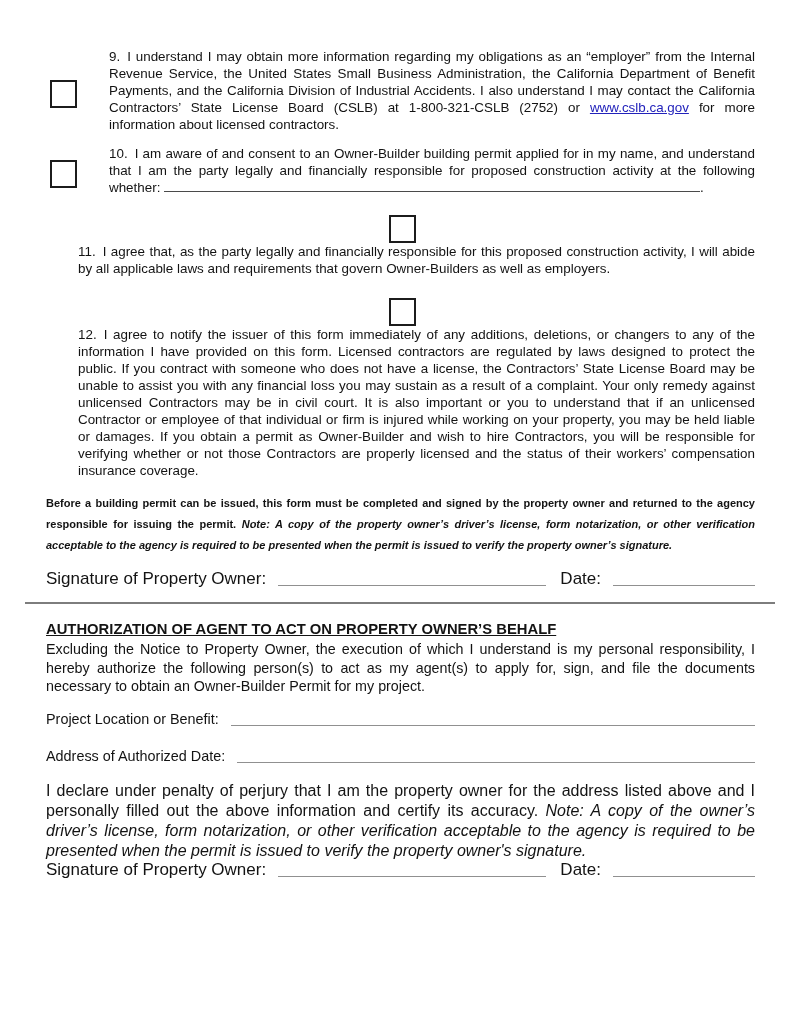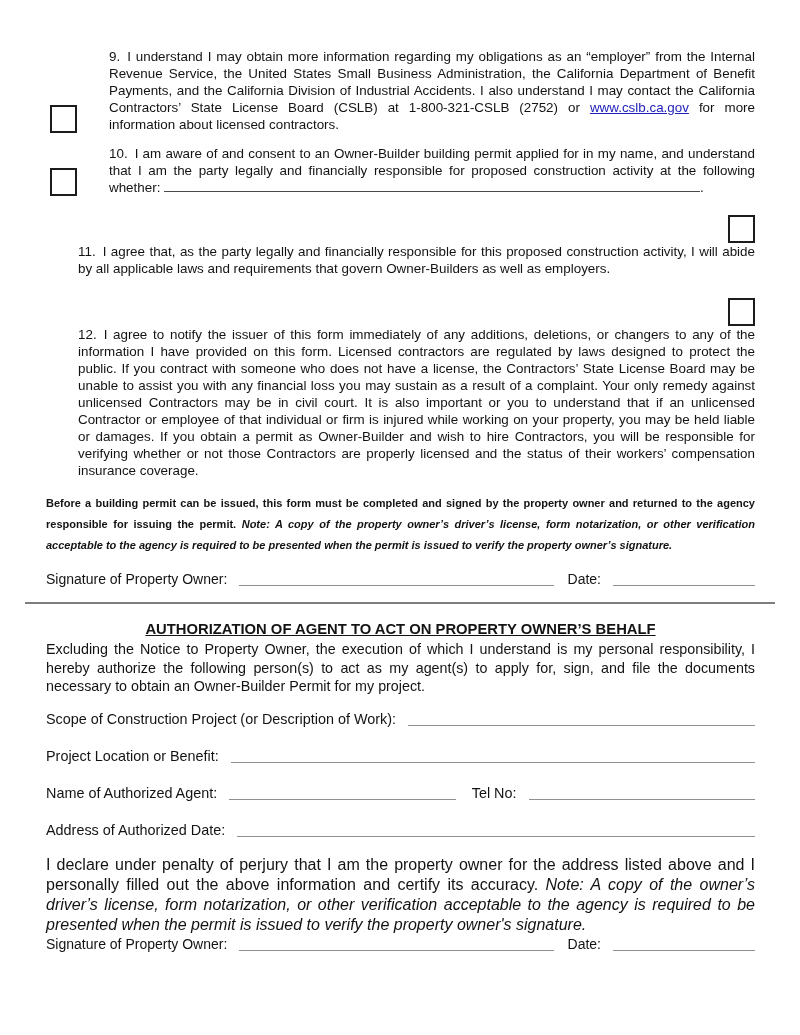--- a/index.html
+++ b/index.html
@@ -8,21 +8,21 @@
     width: 800px;
     height: 1035px;
     background: #ffffff;
     font-family: "Liberation Sans", sans-serif;
     color: #131313;
     padding: 48px 45px 0 46px;
     overflow: hidden;
   }
 
   
-  .notice-item { display: flex; align-items: flex-end; }
+  .notice-item { display: flex; align-items: center; }
   .notice-item.mb12 { margin-bottom: 12px; }
   .notice-item.mb14 { margin-bottom: 14px; flex-direction: column; }
   .checkbox {
     flex: 0 0 auto;
     width: 27px; height: 28px;
     border: 2px solid #1c1c1c;
     margin-left: 4px;
     margin-top: 7px;
     background: #fff;
   }
@@ -49,21 +49,21 @@
     line-height: 21px;
     text-align: justify;
     margin-bottom: 14px;
   }
   .permit-notice .note-part { font-style: italic; }
 
   
   .sig-row {
     display: flex;
     align-items: flex-start;
-    font-size: 14px;
+    font-size: 17px;
     line-height: 18px;
     margin-bottom: 14px;
   }
   .sig-row .lbl { white-space: nowrap; }
   .sig-line {
     flex: 1 1 auto;
     border-bottom: 1.5px solid #909090;
     height: 16px;
     margin: 0 14px 2px 12px;
   }
@@ -84,21 +84,21 @@
 
   
   .agent-note {
     font-size: 14.6px;
     font-style: italic;
     line-height: 21px;
     text-align: justify;
     margin-bottom: 14px;
   }
   .auth-heading {
-    text-align: center;
+    text-align: left;
     font-size: 14.8px;
     font-weight: bold;
     line-height: 18px;
     text-decoration: underline;
     margin-bottom: 2px;
   }
   .auth-intro {
     font-size: 14.3px;
     line-height: 18.5px;
     text-align: justify;
@@ -165,36 +165,26 @@
     <span class="date-line"></span>
   </div>
 
   <hr class="divider">
 
 
   <section>
     <h2 class="auth-heading">AUTHORIZATION OF AGENT TO ACT ON PROPERTY OWNER’S BEHALF</h2>
     <p class="auth-intro">Excluding the Notice to Property Owner, the execution of which I understand is my personal responsibility, I hereby authorize the following person(s) to act as my agent(s) to apply for, sign, and file the documents necessary to obtain an Owner-Builder Permit for my project.</p>
 
-    <div class="field-row">
-      <span class="lbl">Scope of Construction Project (or Description of Work):</span>
-      <span class="field-line"></span>
-    </div>
 
     <div class="field-row">
       <span class="lbl">Project Location or Benefit:</span>
       <span class="field-line"></span>
     </div>
 
-    <div class="field-row">
-      <span class="lbl">Name of Authorized Agent:</span>
-      <span class="field-line"></span>
-      <span class="lbl tel-lbl">Tel No:</span>
-      <span class="field-line"></span>
-    </div>
 
     <div class="field-row">
       <span class="lbl">Address of Authorized Date:</span>
       <span class="field-line"></span>
     </div>
 
     <p class="declaration"><span>I declare under penalty of perjury that I am the property owner for the address listed above and I personally filled out the above information and certify its accuracy.  </span><span class="note-part">Note:  A copy of the owner’s driver’s license, form notarization, or other verification acceptable to the agency is required to be presented when the permit is issued to verify the property owner's signature.</span></p>
   </section>
 
   <div class="sig-row">

